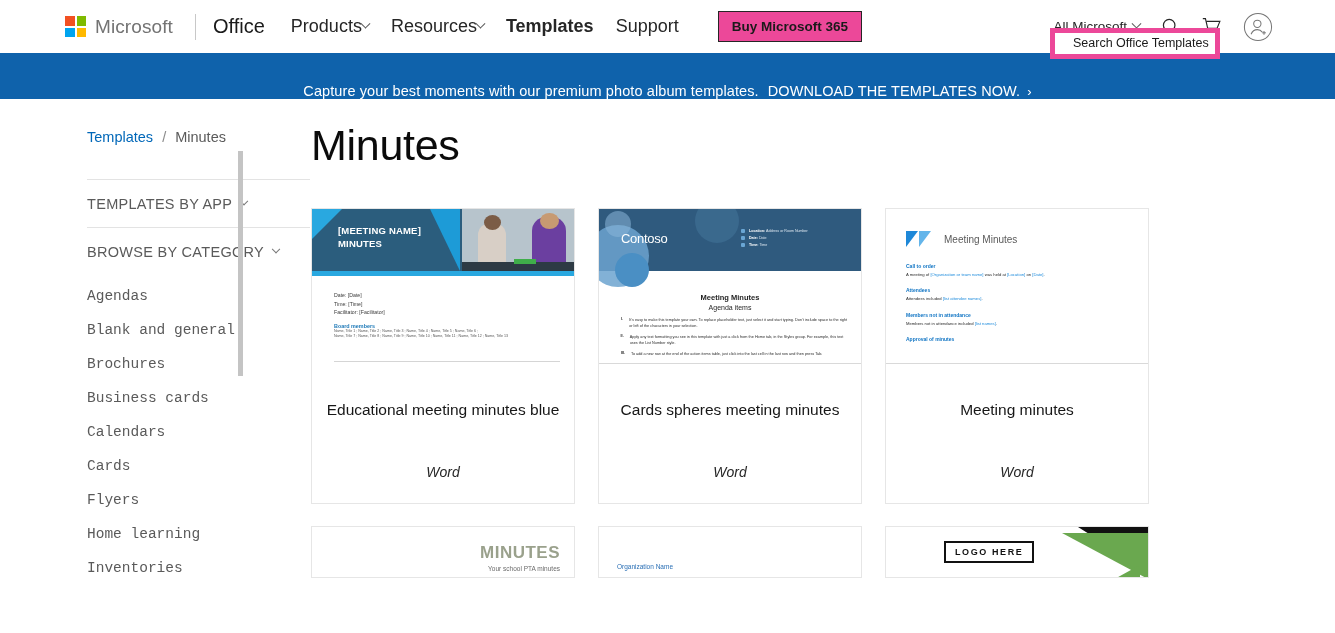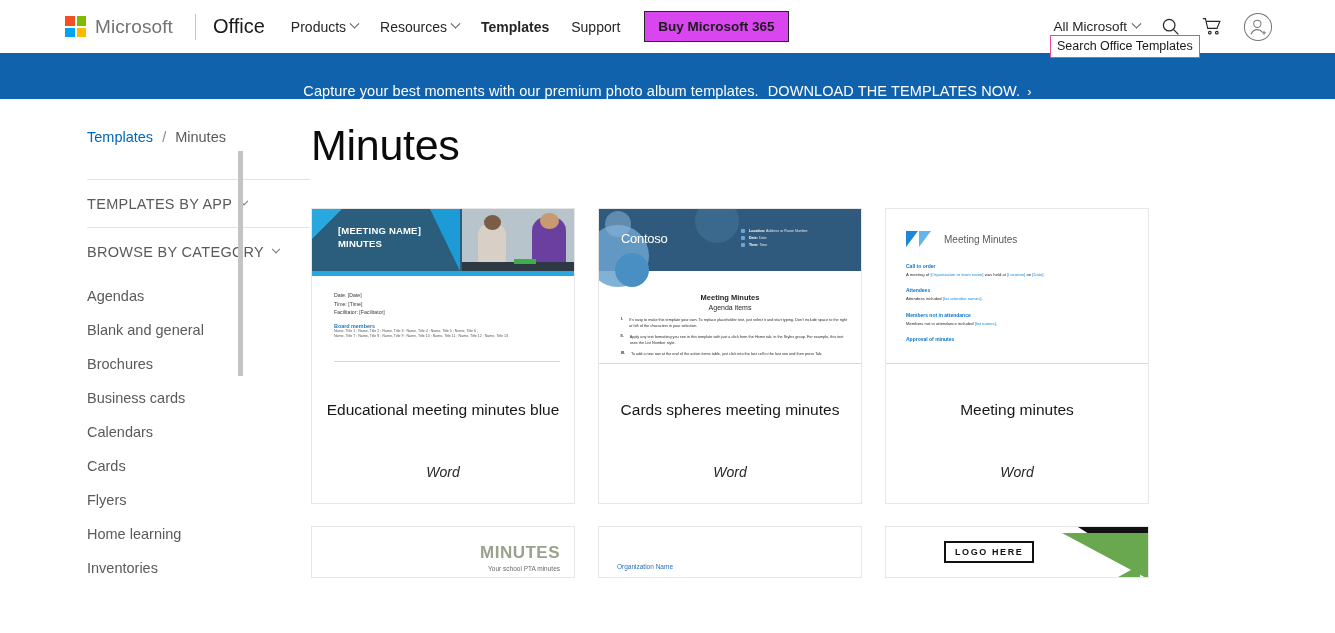--- a/index.html
+++ b/index.html
@@ -26,42 +26,42 @@
   .ms-logo-wrap { display:flex; align-items:center; gap:9px; }
   .ms-squares { width:21px; height:21px; display:grid; grid-template-columns:1fr 1fr; grid-template-rows:1fr 1fr; gap:2px; }
   .ms-squares i { display:block; }
   .sq1 { background:#f25022; } .sq2 { background:#7fba00; }
   .sq3 { background:#00a4ef; } .sq4 { background:#ffb900; }
   .ms-word { font-size:19px; color:#737373; letter-spacing:.1px; }
   .divider-v { width:1px; height:26px; background:#c8c8c8; margin:0 17px 0 22px; }
   .office-word { font-size:20px; color:#1a1a1a; margin-right:26px; }
   .nav { display:flex; align-items:center; gap:22px; }
   .nav-item {
-    font-size:14px; color:#262626; display:flex; align-items:center; gap:5px;
+    font-size:18px; color:#262626; display:flex; align-items:center; 
     cursor:pointer; white-space:nowrap;justify-content:center;
   }
   .nav-item.bold { font-weight:bold; }
   .chev { display:inline-block; width:7px; height:7px; border-right:1.3px solid #555; border-bottom:1.3px solid #555;
           transform:rotate(45deg) translate(-2px,-2px); }
   .buy-btn {
-    margin-left:24px; border:1px solid #262626; background:#d946ef;
+    margin-left:39px; border:1px solid #262626; background:#ec4899;
     font-size:13.5px; font-weight:bold; color:#1a1a1a;
     padding:7px 13px; cursor:pointer; white-space:nowrap;
     font-family:"Liberation Sans", sans-serif;
   }
   .header-right { margin-left:auto; display:flex; align-items:center; gap:20px; padding-right:62px; }
   .all-ms { font-size:13.5px; color:#262626; display:flex; align-items:center; gap:6px; cursor:pointer; }
   .icon-btn { cursor:pointer; display:flex; align-items:center; justify-content:center; }
 
   
   .tooltip {
-    position:absolute; left:1050px; top:35px;
-    background:#fff; border:1px solid #ec4899;
+    position:absolute; left:1050px; top:28px;
+    background:#fff; border:5px solid #ec4899;
     font-size:12.5px; color:#1a1a1a;
-    padding:3px 6px 4px 6px; z-index:60; white-space:nowrap;
+    padding:3px 6px 4px 18px; z-index:60; white-space:nowrap;
   }
 
   
   .promo {
     height:46px; background:#0f62ab; color:#fff;
     display:flex; align-items:flex-end; justify-content:center;
     font-size:14.5px; letter-spacing:.1px;
   }
   .promo .cta { margin-left:9px; cursor:pointer; }
   .promo .arrow { margin-left:7px; font-size:13px; }
@@ -77,21 +77,21 @@
   .breadcrumb a { color:#0067b8; text-decoration:none; cursor:pointer; }
   .breadcrumb .sep { color:#8a8a8a; margin:0 5px; }
   .breadcrumb .cur { color:#5a5a5a; }
   .side-rule { height:1px; background:#e3e3e3; width:223px; }
   .side-head {
     font-size:14.5px; color:#5a5a5a; letter-spacing:.3px;
     padding:16px 0 15px 0; display:flex; align-items:center; gap:9px; cursor:pointer;
   }
   .chev-sm { display:inline-block; width:6px; height:6px; border-right:1.2px solid #777; border-bottom:1.2px solid #777;
              transform:rotate(45deg) translate(-2px,-2px); }
-  .cat-list { padding-top:4px; }
+  .cat-list { padding-top:4px;font-family:Liberation Mono, monospace; }
   .cat-item {
     font-size:14.5px; color:#5a5a5a; padding:9px 0; cursor:pointer;
   }
   .sidebar-scroll-track {
     position:absolute; left:238px; top:52px; width:5px; height:390px; background:transparent;
   }
   .sidebar-scroll-thumb {
     position:absolute; left:238px; top:52px; width:5px; height:225px; background:#c4c4c4; cursor:pointer;
   }
 

